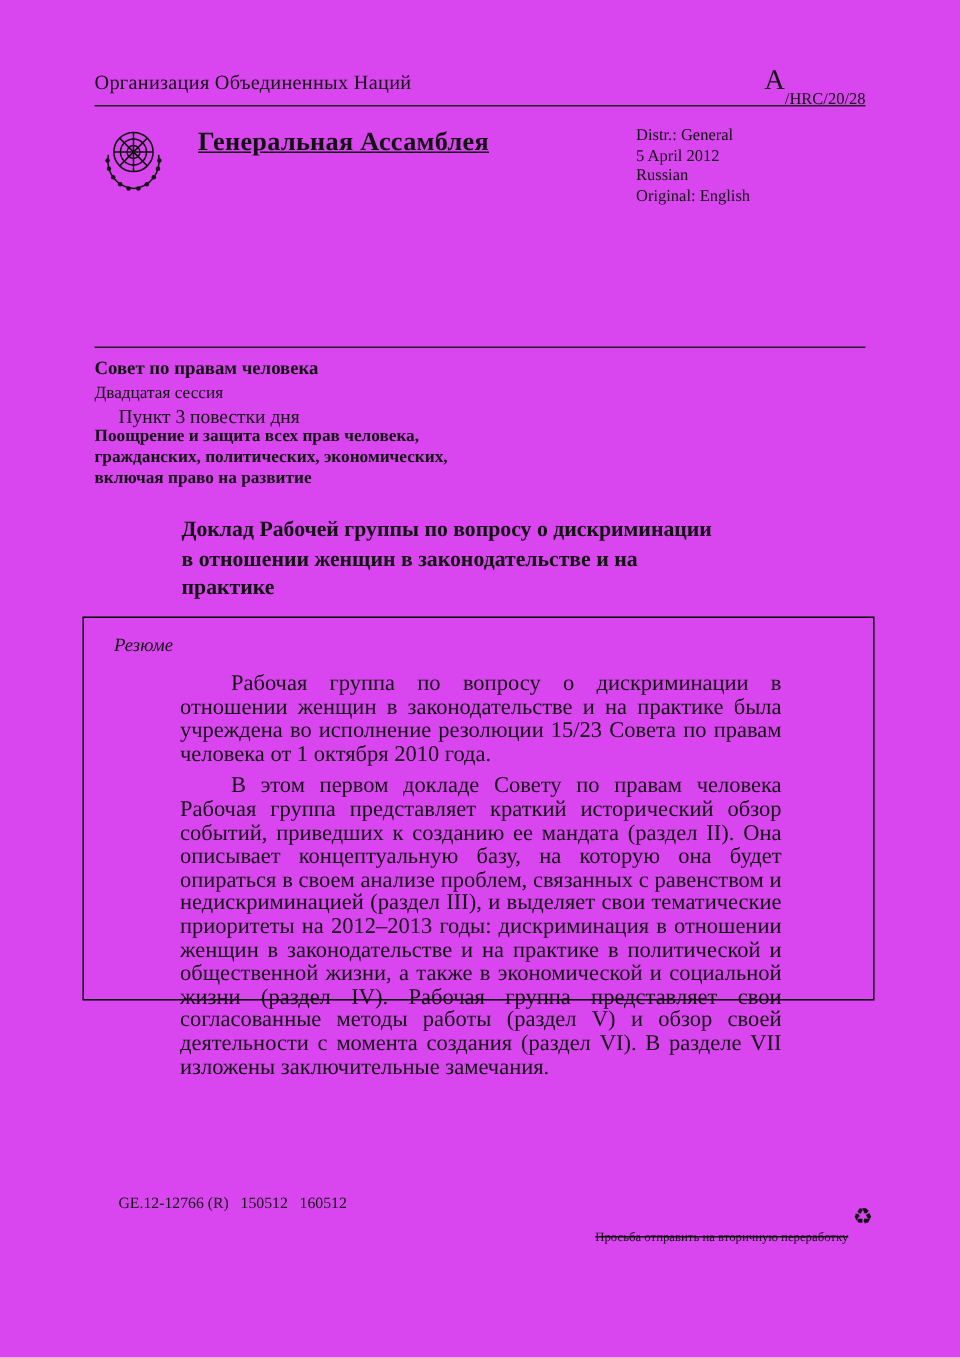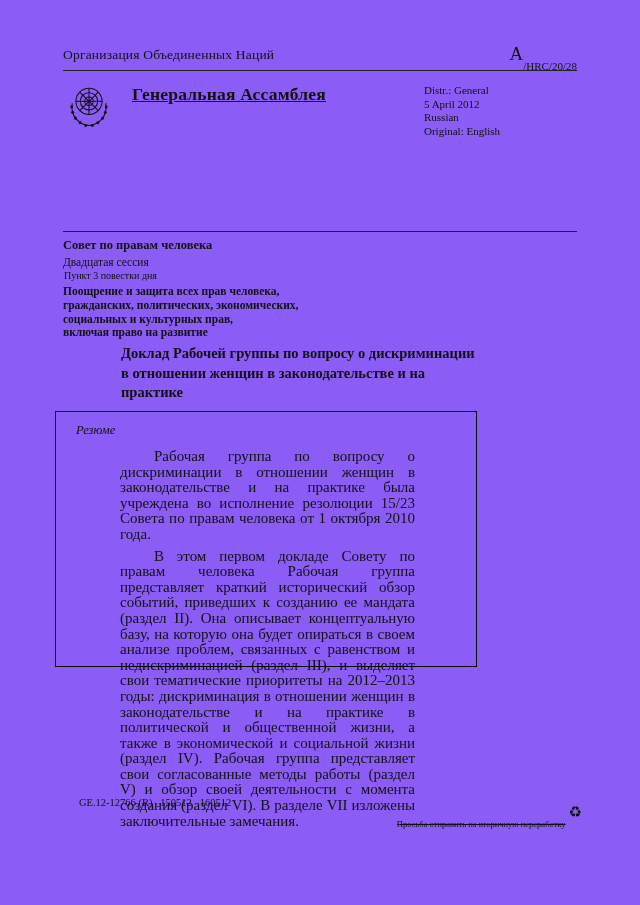--- a/index.html
+++ b/index.html
@@ -2,21 +2,21 @@
 <html><head>
 <meta charset="utf-8">
 <style>
   * { box-sizing: border-box; }
   html, body { margin: 0; padding: 0; background: #ffffff; }
   .page {
     position: relative;
     width: 640px;
     height: 905px;
     margin: 0 auto;
-    background: #8b5cf6;
+    background: #d946ef;
     color: #111111;
     font-family: "Liberation Serif", "DejaVu Serif", serif;
     outline: 1px solid #d8d8d8;
     overflow: hidden;
   }
 
   
   .org-name {
     position: absolute; left: 63px; top: 47px;
     font-size: 13.5px; letter-spacing: 0.2px;
@@ -39,36 +39,36 @@
     font-size: 17.5px; font-weight: 700; letter-spacing: 0.2px; text-decoration: underline;
   }
   .distr-block {
     position: absolute; left: 424px; top: 84px;
     font-size: 11px; line-height: 13.5px;
   }
 
   
   .body-name { position: absolute; left: 63px; top: 238px; font-size: 12.5px; font-weight: 700; }
   .session-line { position: absolute; left: 63px; top: 256px; font-size: 11.5px; }
-  .agenda-item { position: absolute; left: 64px; top: 270px; font-size: 10px; }
+  .agenda-item { position: absolute; left: 79px; top: 270px; font-size: 13px; }
   .agenda-block {
     position: absolute; left: 63px; top: 285px;
     font-size: 11.5px; font-weight: 700; line-height: 13.8px;
   }
 
   
   .doc-title {
     position: absolute; left: 121px; top: 344px;
     font-size: 14.5px; font-weight: 700; line-height: 19.5px;
   }
 
   
   .summary-box {
     position: absolute; left: 55px; top: 411px;
-    width: 422px; height: 256px;
+    width: 528px; height: 256px;
     border: 1px solid #000;
   }
   .summary-heading {
     position: absolute; left: 20px; top: 11px;
     font-style: italic; font-size: 12.5px;
   }
   .summary-body {
     position: absolute; left: 64px; right: 61px; top: 37px;
     font-size: 15px; line-height: 15.6px; text-align: justify;
   }
@@ -136,21 +136,20 @@
   </div>
 
   <div class="rule rule-2"></div>
 
   <div class="body-name">Совет по правам человека</div>
   <div class="session-line">Двадцатая сессия</div>
   <div class="agenda-item">Пункт 3 повестки дня</div>
   <div class="agenda-block">
     <div>Поощрение и защита всех прав человека,</div>
     <div>гражданских, политических, экономических,</div>
-    <div>социальных и культурных прав,</div>
     <div>включая право на развитие</div>
   </div>
 
   <div class="doc-title">
     <div>Доклад Рабочей группы по вопросу о дискриминации</div>
     <div>в отношении женщин в законодательстве и на</div>
     <div>практике</div>
   </div>
 
   <div class="summary-box">

